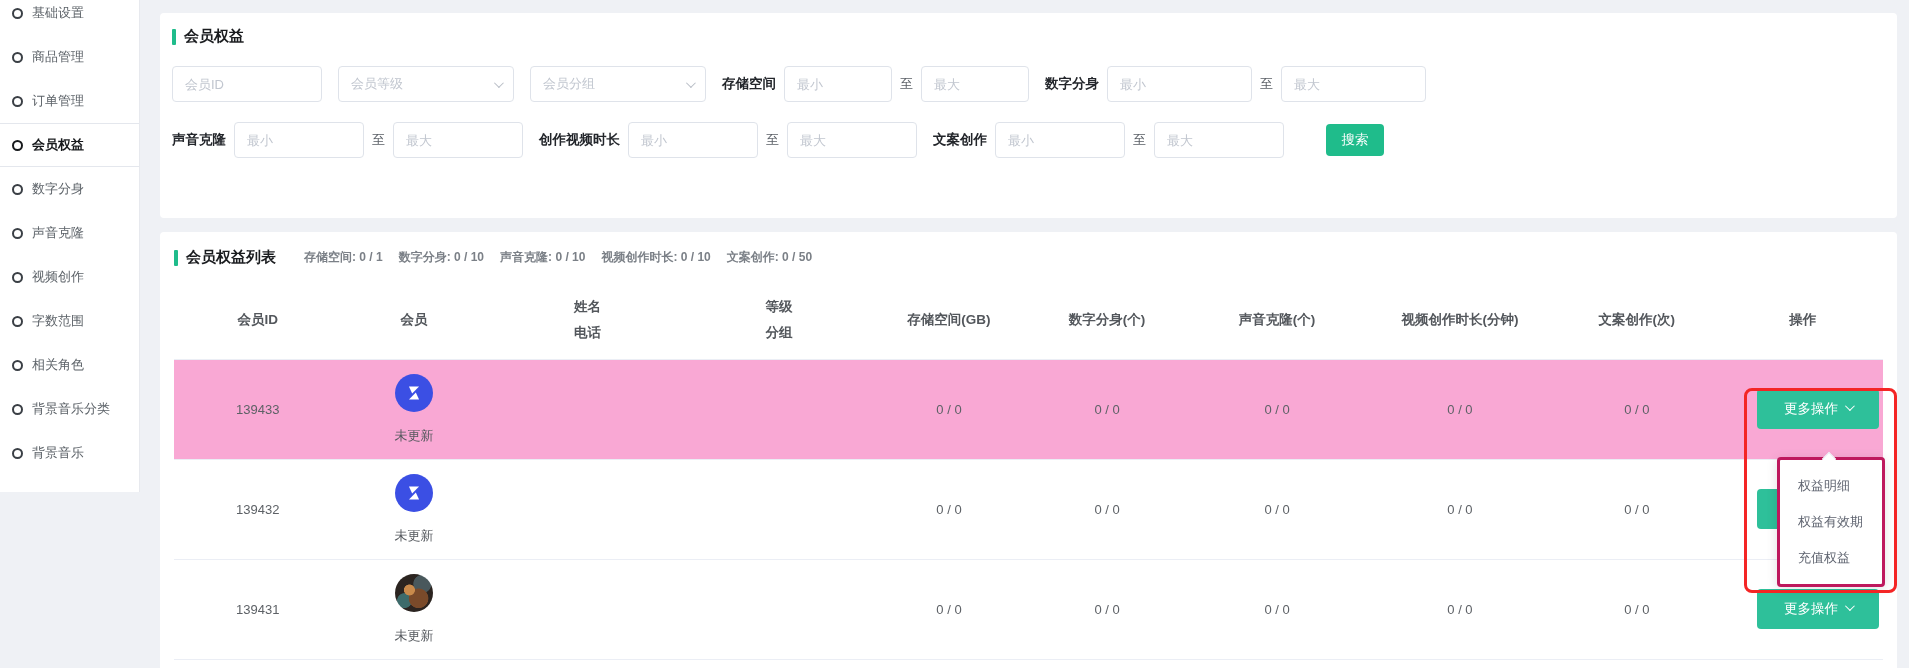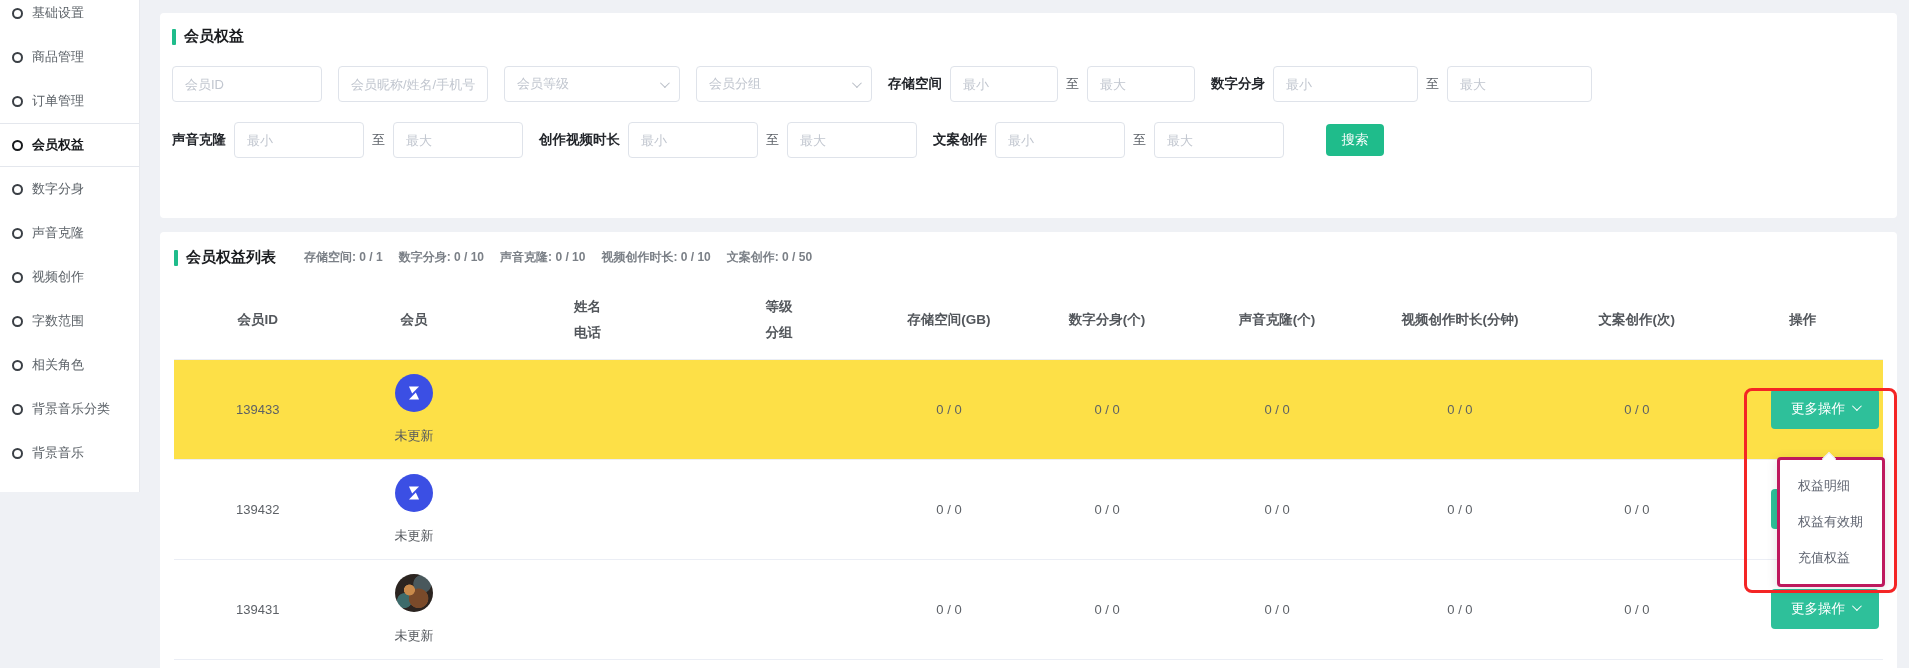--- a/index.html
+++ b/index.html
@@ -40,34 +40,34 @@
 
   
   .list-card { margin-top:14px; padding:16px 14px 0 14px; height:470px; }
   .list-head { display:flex; align-items:center; gap:18px; }
   .stats { display:flex; align-items:center; gap:16px; margin-left:10px; }
   .stat { font-size:12px; font-weight:700; color:#7b8087; white-space:nowrap; }
 
   table.benefit { width:100%; border-collapse:collapse; table-layout:fixed; margin-top:14px; }
   table.benefit th { height:78px; font-size:13.5px; font-weight:700; color:#53575c; text-align:center; border-bottom:1px solid #ebeef5; vertical-align:middle; }
   table.benefit td { height:100px; font-size:13px; color:#5d6166; text-align:center; border-bottom:1px solid #ebeef5; vertical-align:middle; }
-  tr.row-stripe td { background:#fde047; }
+  tr.row-stripe td { background:#f9a8d4; }
   .th2 { line-height:1.9; }
   .avatar-wrap { display:flex; flex-direction:column; align-items:center; gap:15px; }
   .avatar { width:38px; height:38px; border-radius:50%; background:#3b4fe4; display:flex; align-items:center; justify-content:center; overflow:hidden; flex:none; }
   .avatar svg { width:22px; height:22px; }
   .avatar.photo { background:
       radial-gradient(circle at 38% 42%, #c98a4b 0 16%, rgba(0,0,0,0) 18%),
       radial-gradient(circle at 62% 64%, #7a4a2a 0 28%, rgba(0,0,0,0) 30%),
       radial-gradient(circle at 72% 26%, #49585c 0 22%, rgba(0,0,0,0) 24%),
       radial-gradient(circle at 25% 70%, #3d6b6b 0 18%, rgba(0,0,0,0) 20%),
       #2b2420; }
   .avatar-status { font-size:13px; color:#55595e; }
   .action-cell { text-align:right !important; padding-right:4px; }
-  .more-btn { width:108px; height:40px; background:#2ec09a; border:none; border-radius:4px; color:#fff; font-size:13.5px; cursor:pointer; display:inline-flex; align-items:center; justify-content:center; gap:7px; }
+  .more-btn { width:122px; height:40px; background:#2ec09a; border:none; border-radius:4px; color:#fff; font-size:13.5px; cursor:pointer; display:inline-flex; align-items:center; justify-content:center; gap:7px; }
   .more-btn .chev { border-color:#fff; margin-top:-3px; }
 
   
   .dropdown { position:absolute; left:1777px; top:457px; width:108px; background:#fff; border:3px solid #be185d; border-radius:4px; box-shadow:0 2px 12px rgba(0,0,0,.12); padding:8px 0; z-index:20; }
   .dropdown .notch { position:absolute; top:-6px; left:44px; width:10px; height:10px; background:#fff; border-left:1px solid #ebeef5; border-top:1px solid #ebeef5; transform:rotate(45deg); }
   .dd-item { height:36px; line-height:36px; padding-left:18px; font-size:13px; color:#5f6470; cursor:pointer; white-space:nowrap; }
 
   
   .red-box { position:absolute; left:1744px; top:388px; width:153px; height:205px; border:3px solid #f42525; border-radius:8px; z-index:30; pointer-events:none; }
 </style>
@@ -126,21 +126,20 @@
 <div class="main">
 
   <div class="card filter-card">
     <div class="sec-title">
       <span class="sec-bar"></span>
       <span class="sec-text">会员权益</span>
     </div>
 
     <div class="filter-row">
       <input class="f-input w150" placeholder="会员ID" style="">
-      <input class="f-input w150" placeholder="会员昵称/姓名/手机号" style="">
       <div class="f-select w180">
           <span class="ph">会员等级</span>
           <span class="chev"></span>
         </div>
       <div class="f-select w180">
           <span class="ph">会员分组</span>
           <span class="chev"></span>
         </div>
       <div class="range-group">
         <span class="f-label">存储空间</span>

